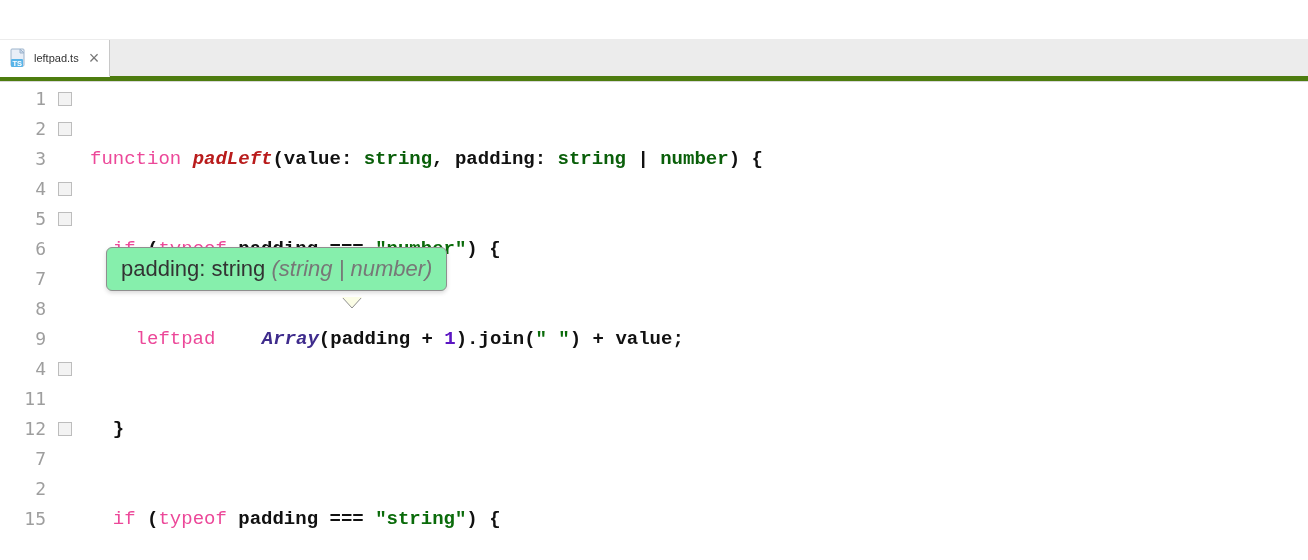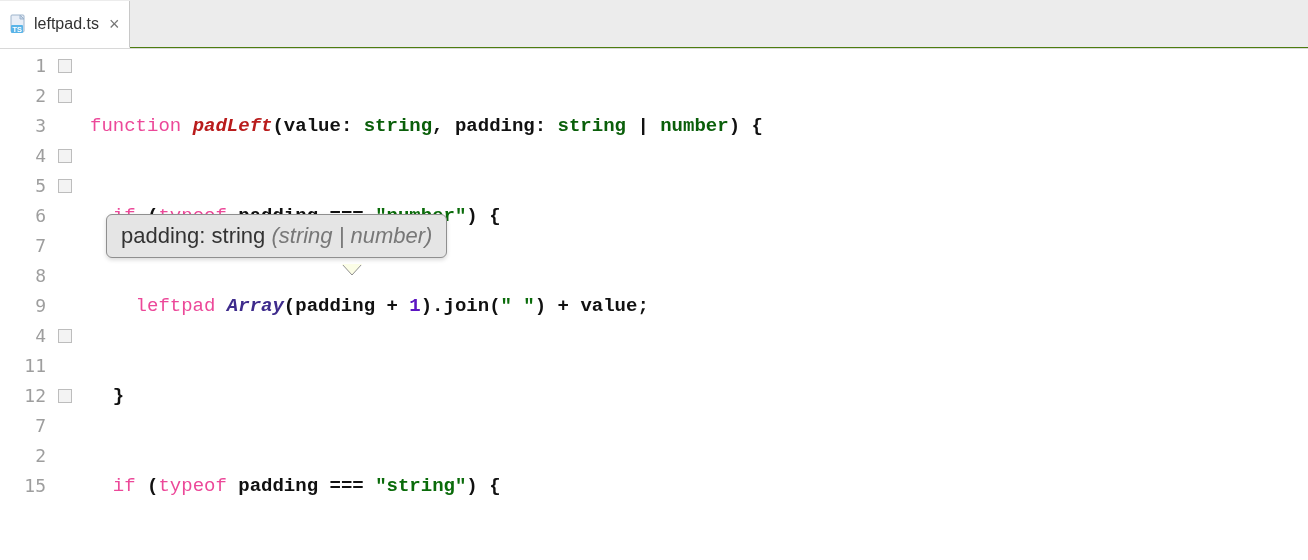--- a/index.html
+++ b/index.html
@@ -6,45 +6,46 @@
   body {
     margin: 0;
     font-family: Menlo, Consolas, "Courier New", monospace;
     font-size: 18px;
     background: #ffffff;
     width: 1308px;
     height: 560px;
     overflow: hidden;
   }
   .tab-bar {
-    height: 48px;
+    height: 42px;
     background: #ececec;
-    border-bottom: 1px solid #4d7c0f;
+    border-bottom: 5px solid #4d7c0f;
     display: flex;
     align-items: stretch;
+    margin-top: 39px;
   }
   .tab {
     display: flex;
     align-items: center;
     background: #ffffff;
     border-right: 1px solid #c8c8c8;
     padding: 0 10px 0 8px;
     height: 100%;
     position: relative;
     top: 1px;
     border-bottom: 1px solid #ffffff;
   }
   .tab-icon {
     width: 20px;
     height: 20px;
     margin-right: 6px;
   }
   .tab-label {
     font-family: -apple-system, Helvetica, Arial, sans-serif;
-    font-size: 16px;
+    font-size: 11px;
     color: #333;
   }
   .tab-close {
     margin-left: 10px;
     font-family: -apple-system, Arial, sans-serif;
     font-size: 18px;
     color: #777;
     cursor: pointer;
   }
   .editor-body {
@@ -91,28 +92,28 @@
     line-height: 30px;
     font-size: 19px;
     font-weight: bold;
   }
   .code .row { height: 30px; }
   .kw { color: #ec4899; font-weight: normal; }
   .fn-name { color: #b91c1c; font-style: italic; }
   .type { color: #0a5f0a; font-weight: bold; }
   .num  { color: #5c15c2; font-weight: bold; }
   .str  { color: #0a6b0a; font-weight: bold; }
-  .cls  { color: #3e2b8c; font-style: italic; }
+  .cls  { color: #3e2b8c; font-style: italic; margin-left: 35px; }
   .under { }
   .plain { color: #111; font-weight: bold; }
   .tooltip {
     position: absolute;
     left: 22px;
     top: 165px;
-    background: #e5e5e5;
+    background: #86efac;
     border: 1px solid #8f8f8f;
     border-radius: 6px;
     padding: 8px 14px;
     font-family: -apple-system, Helvetica, Arial, sans-serif;
     box-shadow: 0 2px 4px rgba(0,0,0,0.15);
     font-weight: normal;
     font-size: 22px;
     color: #333;
   }
   .tooltip .ital { font-style: italic; color: #777; }

